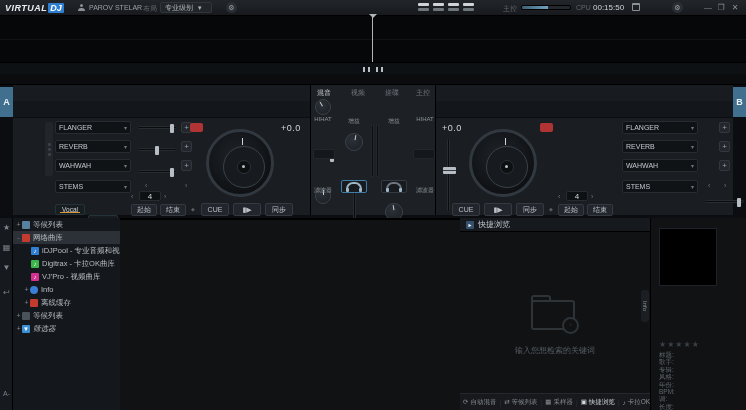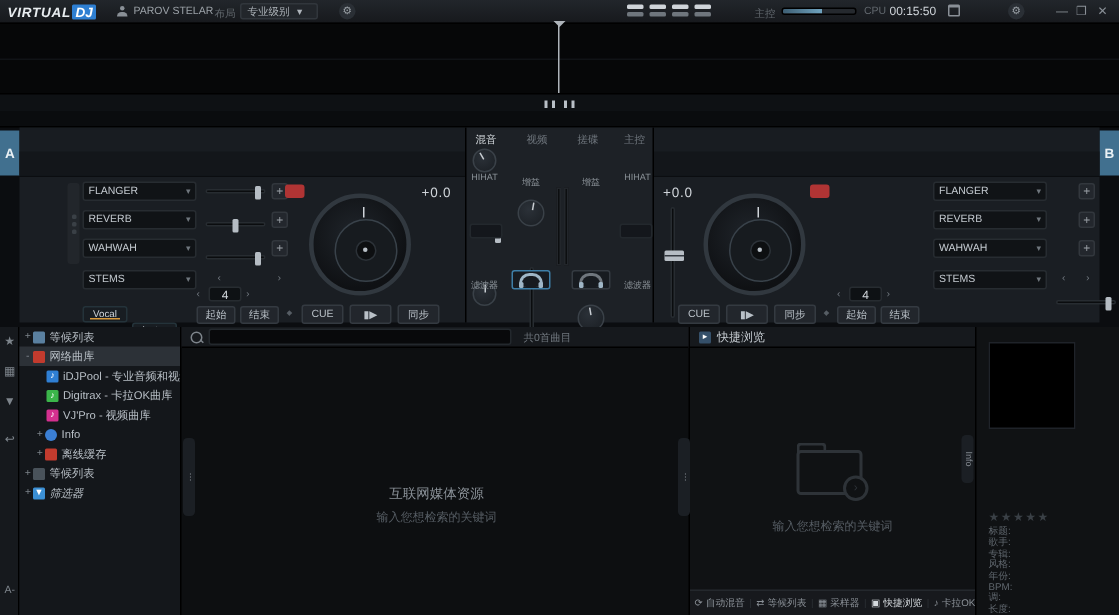--- a/index.html
+++ b/index.html
@@ -471,35 +471,20 @@
       <span class="tico" style="background:#49525a;"></span>
       <span>等候列表</span>
     </div>
     <div class="srow" style="padding-left:2px;font-style:italic;">
       <span class="expander">+</span>
       <span class="tico" style="background:#3b8fd4;">▼</span>
       <span>筛选器</span>
     </div>
   </div>
 
-  <div class="abs centerpanel">
-    <div class="phead">
-      <span class="mag" style="margin:0 4px 0 6px;"></span>
-      <div class="searchbox"></div>
-      <span style="font-size:7px;color:#6f767d;margin-left:8px;">共0首曲目</span>
-    </div>
-    <div class="abs bigmsg" style="left:0;top:105px;width:340px;">互联网媒体资源</div>
-    <div class="abs submsg" style="left:0;top:121px;width:340px;">输入您想检索的关键词</div>
-    <div class="abs handlebar" style="left:1px;top:74px;height:52px;">
-        <span class="vtext">···</span>
-      </div>
-    <div class="abs handlebar" style="left:331px;top:74px;height:52px;">
-        <span class="vtext">···</span>
-      </div>
-  </div>
 
   <div class="abs rightpanel">
     <div class="phead">
       <span class="tico" style="background:#35506a;margin:0 4px 0 6px;">▸</span>
       <span style="font-size:8px;color:#c3c9cf;">快捷浏览</span>
     </div>
     <div class="abs folderico" style="left:71px;top:68px;">
         <span class="circ">›</span>
       </div>
     <div class="abs submsg" style="left:0;top:127px;width:190px;">输入您想检索的关键词</div>

